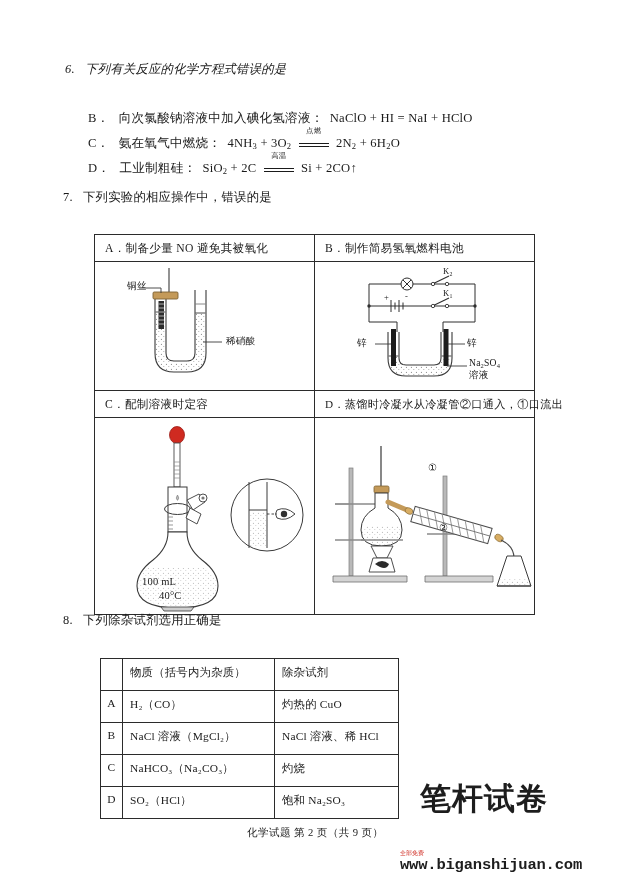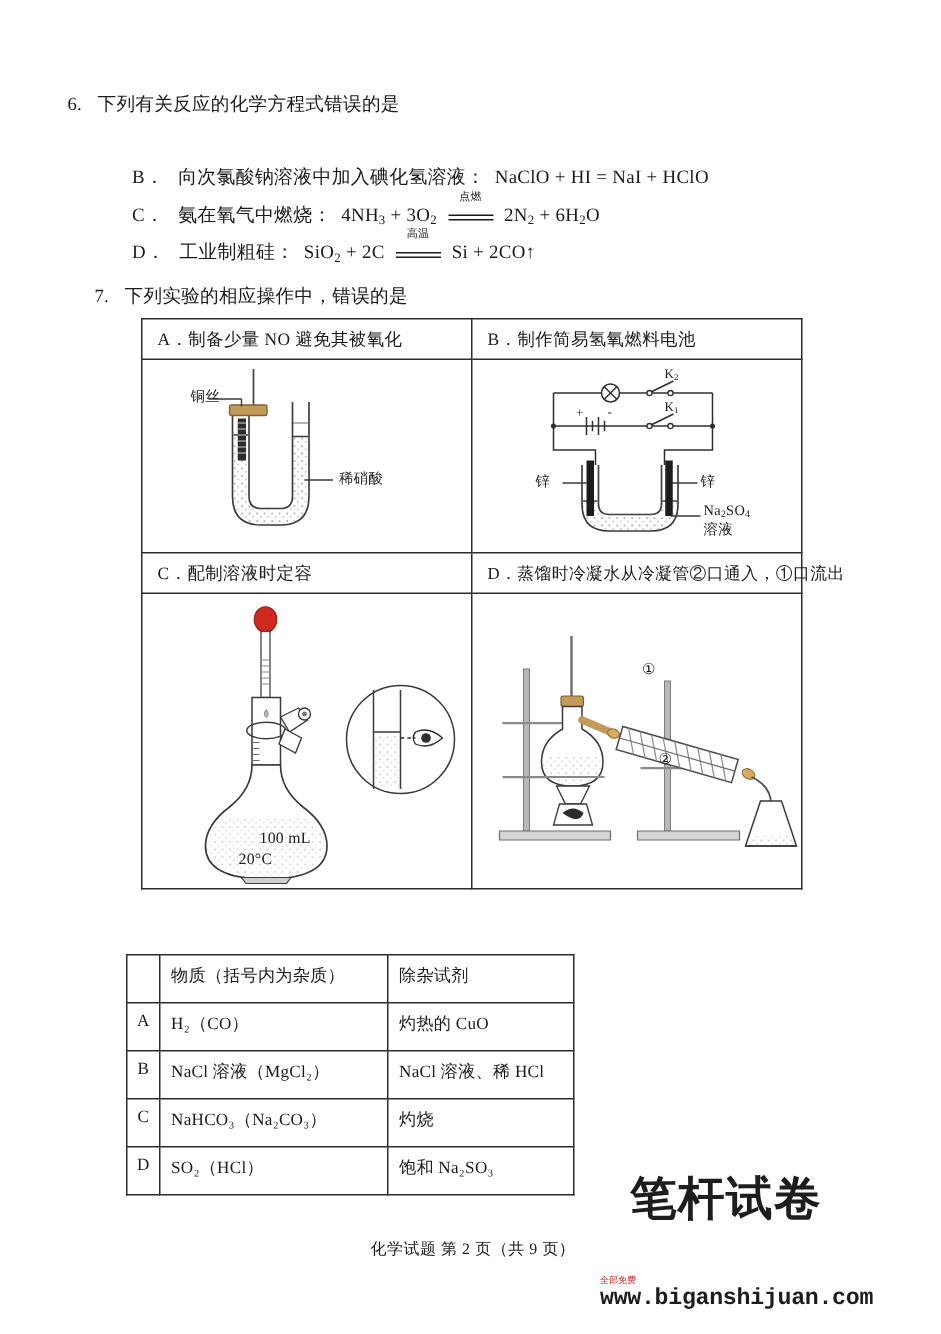--- a/index.html
+++ b/index.html
@@ -57,20 +57,21 @@
     background: #1a1a1a;
   }
   .rxn .bar1 { top: 5px; }
   .rxn .bar2 { top: 8px; }
 
   
   .tbl {
     position: absolute;
     border-collapse: collapse;
     table-layout: fixed;
+    margin-top: 22px;
   }
   .tbl td {
     border: 1px solid #2b2b2b;
     vertical-align: top;
     padding: 0;
   }
   .celltitle {
     font-size: 11.6px;
     padding: 6px 8px 5px 10px;
     white-space: nowrap;
@@ -120,21 +121,21 @@
     white-space: nowrap;
     letter-spacing: 0.2px;
   }
   .lbl.sm { font-size: 8.6px; }
 </style>
 </head>
 <body>
 
 <div class="page">
 
-  <div class="qline qnum" style="left:45px; top:62px;">
+  <div class="qline qnum" style="left:65px; top:62px;font-style:italic;">
     <span>6.</span>
     <span style="margin-left:7px;">下列有关反应的化学方程式错误的是</span>
   </div>
 
 
   <div class="qline opt" style="left:88px; top:111px;">
     <span>B．</span>
     <span style="margin-left:6px;text-align:right;">向次氯酸钠溶液中加入碘化氢溶液：</span>
     <span style="margin-left:3px;">NaClO + HI = NaI + HClO</span>
   </div>
@@ -338,22 +339,22 @@
             <circle cx="150" cy="93" r="36" fill="#fff" stroke="#3a3a3a" stroke-width="1"></circle>
             <line x1="132" y1="60" x2="132" y2="126" stroke="#3a3a3a" stroke-width="1"></line>
             <line x1="150" y1="60" x2="150" y2="126" stroke="#3a3a3a" stroke-width="1"></line>
             <line x1="132" y1="88" x2="150" y2="88" stroke="#3a3a3a" stroke-width="1"></line>
             <rect x="132.6" y="88.6" width="16.8" height="36" fill="url(#stip)" opacity="0.6"></rect>
 
             <path d="M160 88 q9 -4 18 4 q-9 8 -18 4 q-3 -4 0 -8 z" fill="#fff" stroke="#2f2f2f" stroke-width="0.9"></path>
             <circle cx="167" cy="92" r="3.2" fill="#2f2f2f"></circle>
             <line x1="150" y1="92" x2="160" y2="92" stroke="#2f2f2f" stroke-width="0.9" stroke-dasharray="2.5 2"></line>
           </svg>
-          <div class="lbl" style="left:78px; top:158px; font-size:10.5px;">100 mL</div>
-          <div class="lbl" style="left:64px; top:172px; font-size:10.5px;">20°C</div>
+          <div class="lbl" style="left:47px; top:158px; font-size:10.5px;">100 mL</div>
+          <div class="lbl" style="left:64px; top:172px; font-size:10.5px;">40°C</div>
         </td>
 
         <td class="cellfig">
 
           <svg class="fig" style="left:6px; top:28px;" width="212" height="160" viewBox="0 0 212 160">
 
             <rect x="28" y="22" width="4" height="108" fill="#b9b9b9" stroke="#7d7d7d" stroke-width="0.7"></rect>
             <path d="M12 130 L86 130 L86 136 L12 136 Z" fill="#d4d4d4" stroke="#6f6f6f" stroke-width="0.8"></path>
 
             <rect x="122" y="30" width="4" height="100" fill="#b9b9b9" stroke="#7d7d7d" stroke-width="0.7"></rect>
@@ -404,22 +405,26 @@
 
             <line x1="14" y1="58" x2="28" y2="58" stroke="#8a8a8a" stroke-width="1"></line>
           </svg>
           <div class="lbl sm" style="left:113px; top:44px; font-size:10px;">①</div>
           <div class="lbl sm" style="left:124px; top:104px; font-size:10px;">②</div>
         </td>
       </tr>
     </tbody>
   </table>
 
-
-  <table class="tbl" id="t8" style="left:84px; top:636px; width:298px;">
+  <div class="qline qnum" style="left:63px; top:613px;">
+    <span>8.</span>
+    <span style="margin-left:7px;">下列除杂试剂选用正确是</span>
+  </div>
+
+  <table class="tbl" id="t8" style="left:100px; top:636px; width:298px;">
     <colgroup>
         <col style="width:22px">
         <col style="width:152px">
         <col style="width:124px">
       </colgroup>
     <tbody>
       <tr>
         <td class="idx"></td>
         <td>物质（括号内为杂质）</td>
         <td>除杂试剂</td>

